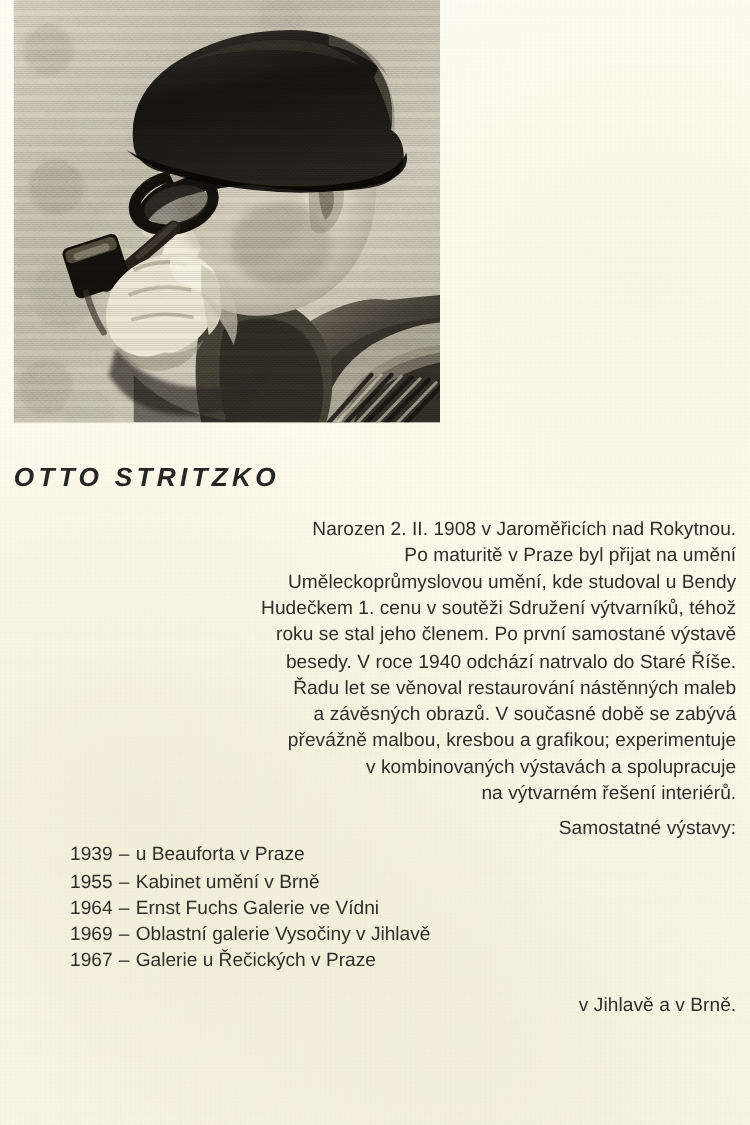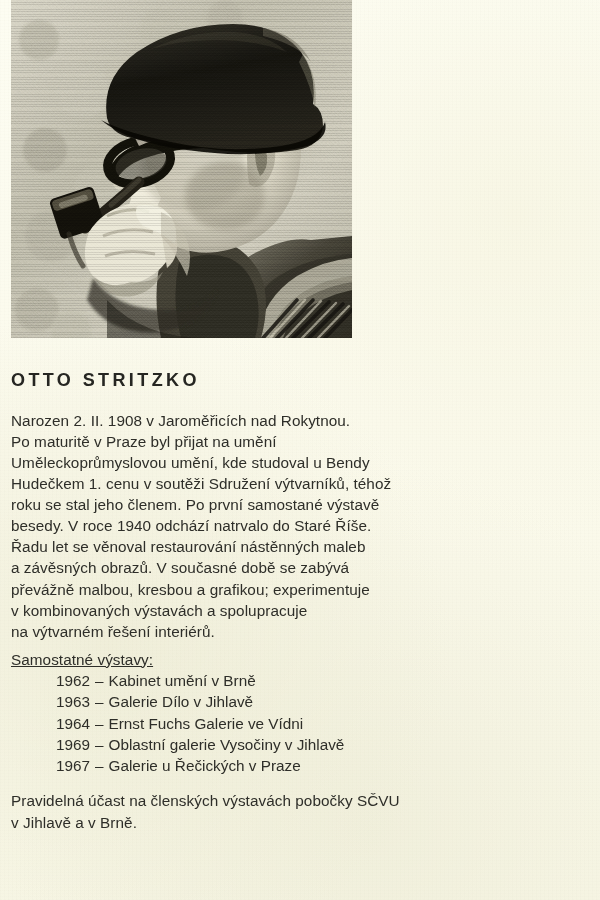--- a/index.html
+++ b/index.html
@@ -69,36 +69,38 @@
   }
 
   
   .content {
     position: absolute;
     left: 11px;
     top: 371px;
     width: 578px;
   }
   .title {
-    font-size: 18px;
+    font-size: 21px;
     font-weight: bold;
     letter-spacing: 3.4px;
     color: #262622;
     margin: 0 0 19px 0;
     line-height: 1.1;
     white-space: nowrap;
+    font-style: italic;
   }
   .para {
     font-size: 15.3px;
     line-height: 21.1px;
     margin: 0 0 14px 0;
     color: #2e2e29;
     letter-spacing: 0.05px;
-  }
-  .para.tight { margin-bottom: 0; text-decoration: underline; }
+    text-align: right;
+  }
+  .para.tight { margin-bottom: 0; }
   .para .ln { display: block; white-space: nowrap; }
 
   .list {
     list-style: none;
     margin: 0 0 14px 0;
     padding: 0 0 0 45px;
   }
   .list li {
     font-size: 15.3px;
     line-height: 21.3px;
@@ -303,25 +305,24 @@
     <span class="ln">Řadu let se věnoval restaurování nástěnných maleb</span>
     <span class="ln">a závěsných obrazů. V současné době se zabývá</span>
     <span class="ln">převážně malbou, kresbou a grafikou; experimentuje</span>
     <span class="ln">v kombinovaných výstavách a spolupracuje</span>
     <span class="ln">na výtvarném řešení interiérů.</span>
   </p>
 
   <p class="para tight">Samostatné výstavy:</p>
 
   <ul class="list">
-    <li><span class="yr">1962</span><span class="dash">–</span><span class="vn">Kabinet umění v Brně</span></li>
-    <li><span class="yr">1963</span><span class="dash">–</span><span class="vn">Galerie Dílo v Jihlavě</span></li>
+    <li><span class="yr">1939</span><span class="dash">–</span><span class="vn">u Beauforta v Praze</span></li>
+    <li><span class="yr">1955</span><span class="dash">–</span><span class="vn">Kabinet umění v Brně</span></li>
     <li><span class="yr">1964</span><span class="dash">–</span><span class="vn">Ernst Fuchs Galerie ve Vídni</span></li>
     <li><span class="yr">1969</span><span class="dash">–</span><span class="vn">Oblastní galerie Vysočiny v Jihlavě</span></li>
     <li><span class="yr">1967</span><span class="dash">–</span><span class="vn">Galerie u Řečických v Praze</span></li>
   </ul>
 
   <p class="para">
-    <span class="ln">Pravidelná účast na členských výstavách pobočky SČVU</span>
     <span class="ln">v Jihlavě a v Brně.</span>
   </p>
 
 </div>
 
 </body></html>

